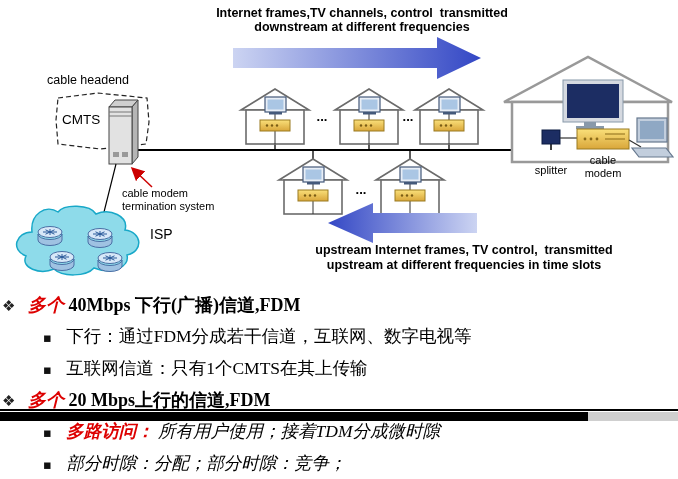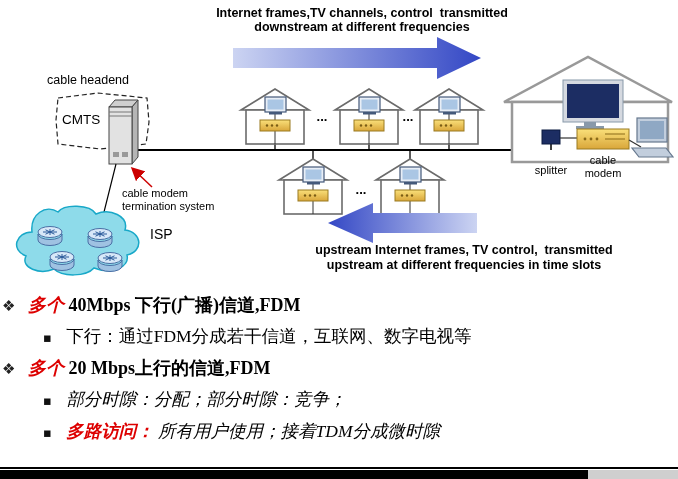--- a/index.html
+++ b/index.html
@@ -1,17 +1,17 @@
 <!DOCTYPE html>
 <html><head>
 <meta charset="utf-8">
 <style>
   html,body{margin:0;padding:0;background:#fff;}
   body{width:678px;height:479px;overflow:hidden;font-family:"Liberation Sans",sans-serif;}
-  .slide{position:relative;width:678px;height:479px;background:#fff;}
+  .slide{position:relative;width:678px;height:421px;background:#fff;}
   svg text{font-family:"Liberation Sans",sans-serif;fill:#000;}
   .cap{font-size:12.5px;font-weight:bold;white-space:pre;}
   .lbl{font-size:12.5px;}
   .lbl-sm{font-size:11px;}
   .cmts-t{font-size:13.5px;}
   .isp-t{font-size:14px;}
   .dots{font-size:13px;font-weight:bold;}
 
   .bullets{margin:6px 0 0 0;padding-left:2px;font-family:"Liberation Serif",serif;}
   .row{line-height:30px;font-size:18px;color:#000;white-space:nowrap;}
@@ -158,33 +158,37 @@
   <div class="bullets">
     <div class="row l1">
       <span class="glyph1">❖</span>
       <span class="red">多个</span>
       <span>40Mbps 下行(广播)信道,FDM</span>
     </div>
     <div class="row l2">
       <span class="glyph2">▪</span>
       <span>下行：通过FDM分成若干信道，互联网、数字电视等</span>
     </div>
+    <div class="row l2">
+      <span class="glyph2">▪</span>
+      <span>互联网信道：只有1个CMTS在其上传输</span>
+    </div>
     <div class="row l1">
       <span class="glyph1">❖</span>
       <span class="red">多个</span>
       <span>20 Mbps上行的信道,FDM</span>
     </div>
     <div class="row l2">
       <span class="glyph2">▪</span>
-      <span class="it">部分时隙：分配；部分时隙：竞争；</span>
+      <span class="red">多路访问：</span>
+      <span class="it">所有用户使用；接着TDM分成微时隙</span>
     </div>
     <div class="row l2">
       <span class="glyph2">▪</span>
-      <span class="red">多路访问：</span>
-      <span class="it">所有用户使用；接着TDM分成微时隙</span>
+      <span class="it">部分时隙：分配；部分时隙：竞争；</span>
     </div>
   </div>
 
   
   <div class="footer">
     <div class="footer-rule"></div>
     <div class="footer-bars">
       <div class="footer-bar"></div>
       <div class="footer-rest"></div>
     </div>

